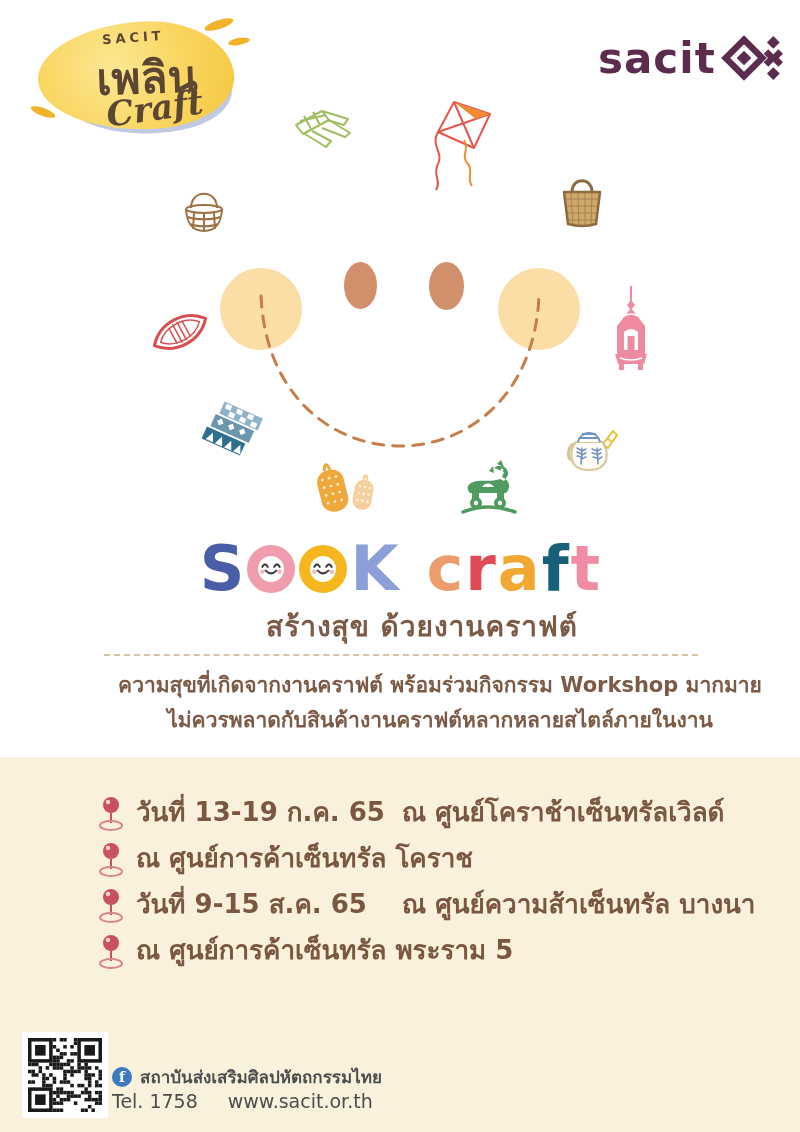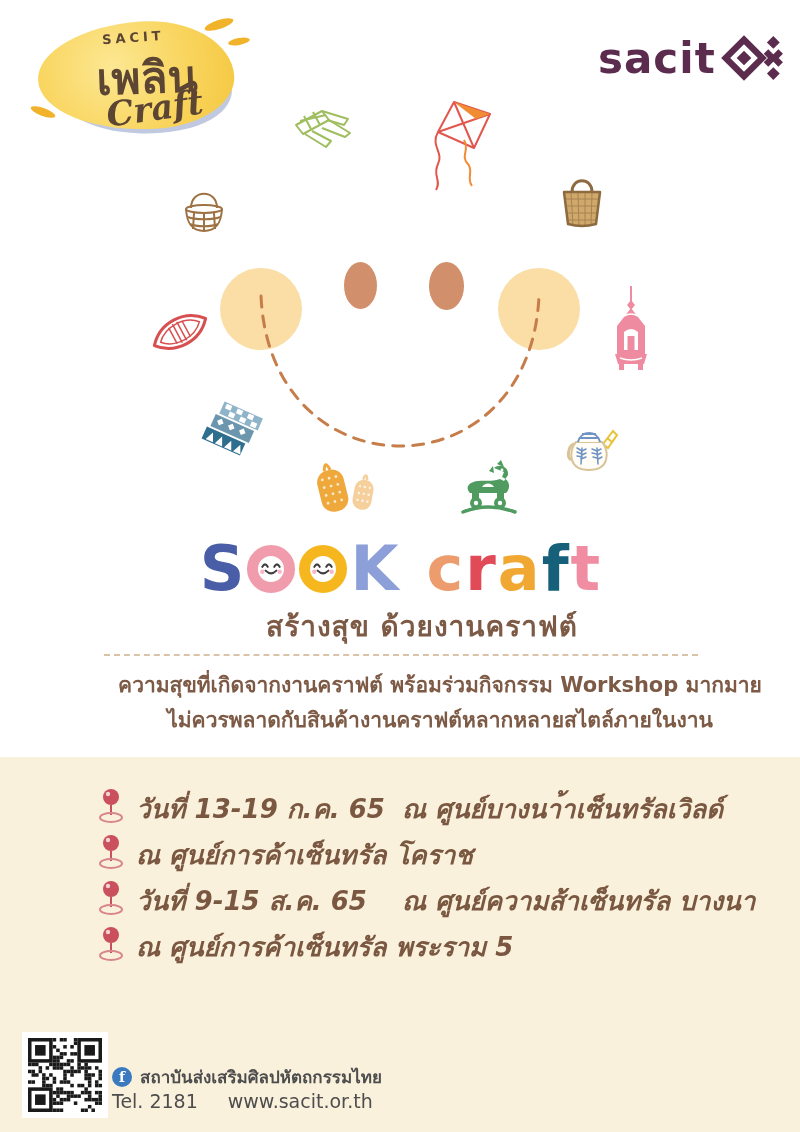--- a/index.html
+++ b/index.html
@@ -66,21 +66,21 @@
     font-size:28px;font-weight:600;color:var(--brown_text);letter-spacing:1px;padding-left:44px;}
 
   .divider{position:absolute;left:104px;top:654px;width:594px;border-top:2px dashed #d9c4a9;}
 
   .description{position:absolute;left:0;top:668px;width:800px;text-align:center;
     font-size:21px;font-weight:600;color:var(--brown_text);line-height:35px;margin-left:40px;}
 
   
   .cream-section{position:absolute;left:0;top:757px;width:800px;height:375px;background:var(--cream);}
   .schedule{position:absolute;left:96px;top:31px;display:flex;flex-direction:column;gap:2px;}
-  .sched-row{display:flex;align-items:flex-start;height:44px;font-style:italic;}
+  .sched-row{display:flex;align-items:flex-end;height:44px;}
   .pin{width:30px;height:36px;margin-right:10px;flex-shrink:0;}
   .sched-date{width:266px;font-size:26px;font-weight:700;color:var(--date_brown);flex-shrink:0;}
   .sched-venue{font-size:26px;font-weight:700;color:var(--date_brown);white-space:nowrap;}
 
   
   .qr-box{position:absolute;left:22px;top:1032px;width:86px;height:86px;background:#fff;padding:6px;}
   .fb-row{position:absolute;left:112px;top:1063px;display:flex;align-items:center;gap:8px;}
   .fb-circle{width:20px;height:20px;border-radius:50%;background:var(--facebook_blue);
     color:#fff;font-weight:700;font-size:14px;display:flex;align-items:center;justify-content:center;
     font-family:"DejaVu Serif","Liberation Serif",serif;}
@@ -349,21 +349,21 @@
     <div class="schedule">
 
       <div class="sched-row">
         <svg class="pin" viewBox="0 0 30 36">
           <circle cx="15" cy="9" r="8" fill="#c9505c"></circle>
             <circle cx="12" cy="6" r="2.2" fill="#ffffff" opacity=".75"></circle>
           <path d="M15,17 L15,27" stroke="#c9505c" stroke-width="2"></path>
           <ellipse cx="15" cy="29.5" rx="11" ry="4.5" fill="none" stroke="#d8858b" stroke-width="2"></ellipse>
         </svg>
         <span class="sched-date">วันที่ 13-19 ก.ค. 65</span>
-        <span class="sched-venue">ณ ศูนย์บางนา้าเซ็นทรัลเวิลด์</span>
+        <span class="sched-venue">ณ ศูนย์โคราช้าเซ็นทรัลเวิลด์</span>
       </div>
 
       <div class="sched-row">
         <svg class="pin" viewBox="0 0 30 36">
           <circle cx="15" cy="9" r="8" fill="#c9505c"></circle>
             <circle cx="12" cy="6" r="2.2" fill="#ffffff" opacity=".75"></circle>
           <path d="M15,17 L15,27" stroke="#c9505c" stroke-width="2"></path>
           <ellipse cx="15" cy="29.5" rx="11" ry="4.5" fill="none" stroke="#d8858b" stroke-width="2"></ellipse>
         </svg>
         <span class="sched-venue">ณ ศูนย์การค้าเซ็นทรัล โคราช</span>
@@ -534,17 +534,17 @@
         <rect x="0" y="49.33333333333333" width="24.67" height="24.67" fill="#1a1a1a"></rect>
         <rect x="3.5238095238095237" y="52.857142857142854" width="17.62" height="17.62" fill="#fff"></rect>
         <rect x="7.0476190476190474" y="56.38095238095238" width="10.57" height="10.57" fill="#1a1a1a"></rect>
       </svg>
   </div>
   <div class="fb-row">
     <span class="fb-circle">f</span>
     <span class="fb-label">สถาบันส่งเสริมศิลปหัตถกรรมไทย</span>
   </div>
   <div class="tel-row">
-    <span>Tel. 2181</span>
+    <span>Tel. 1758</span>
     <span>www.sacit.or.th</span>
   </div>
 
 </div>
 
 </body></html>

